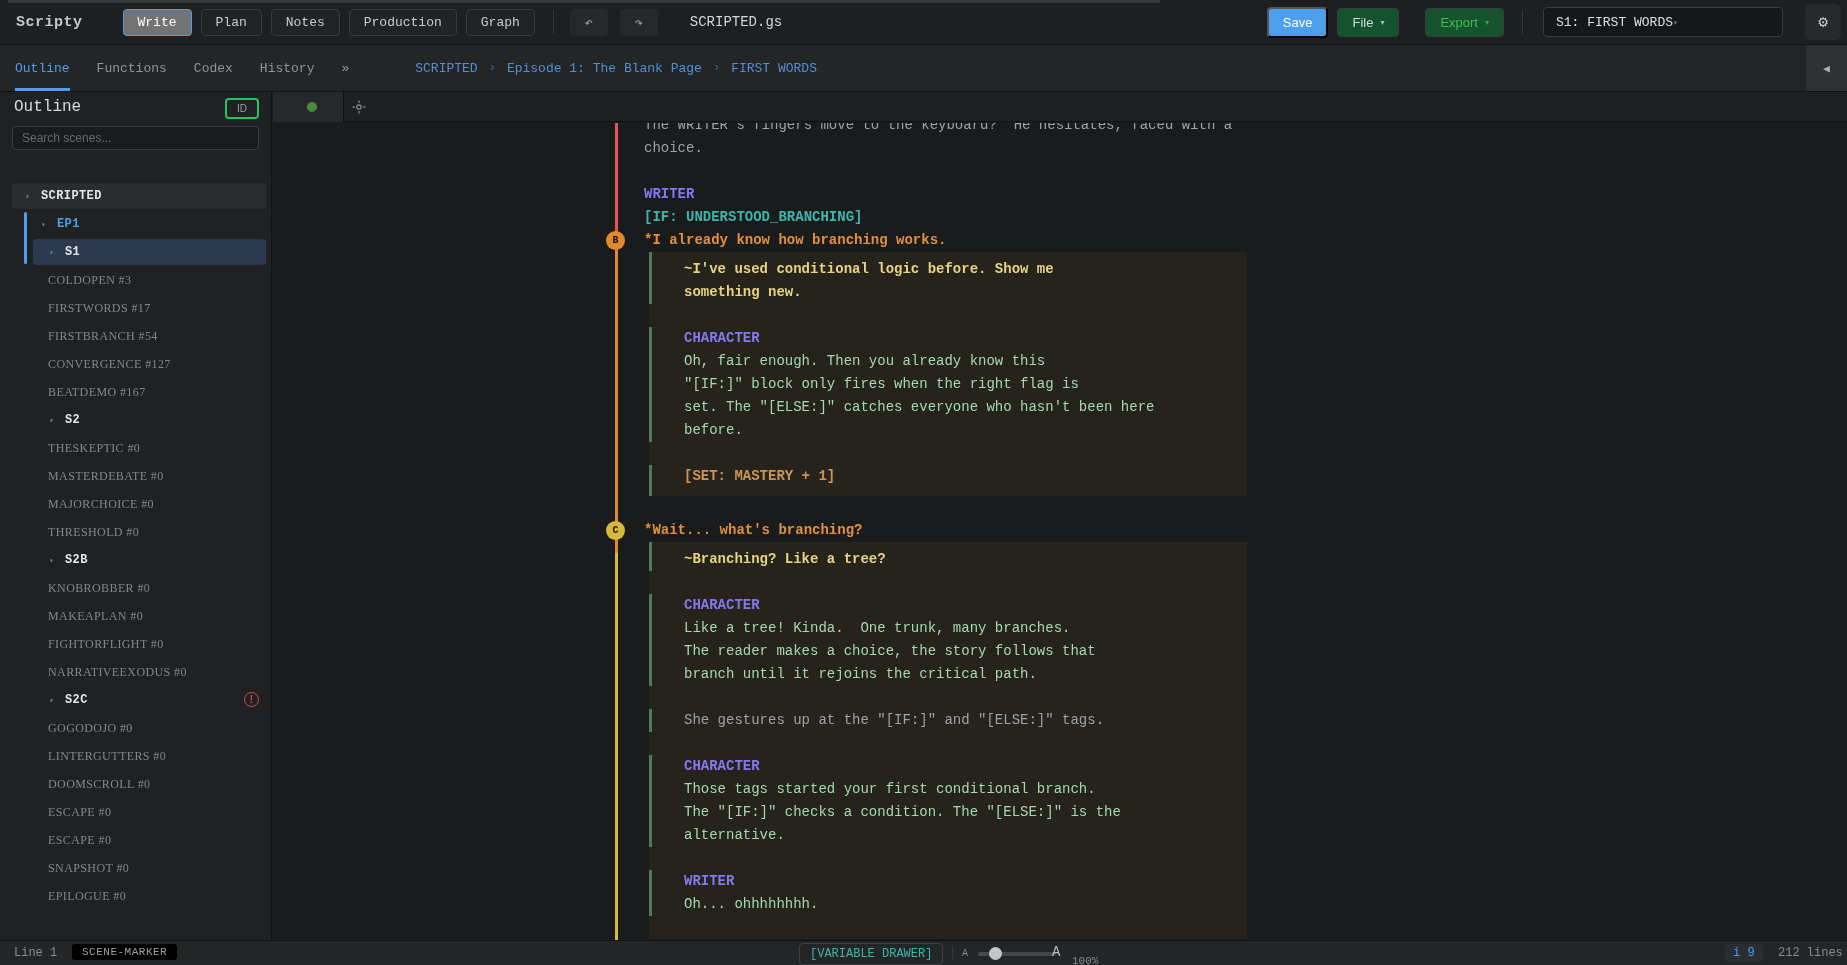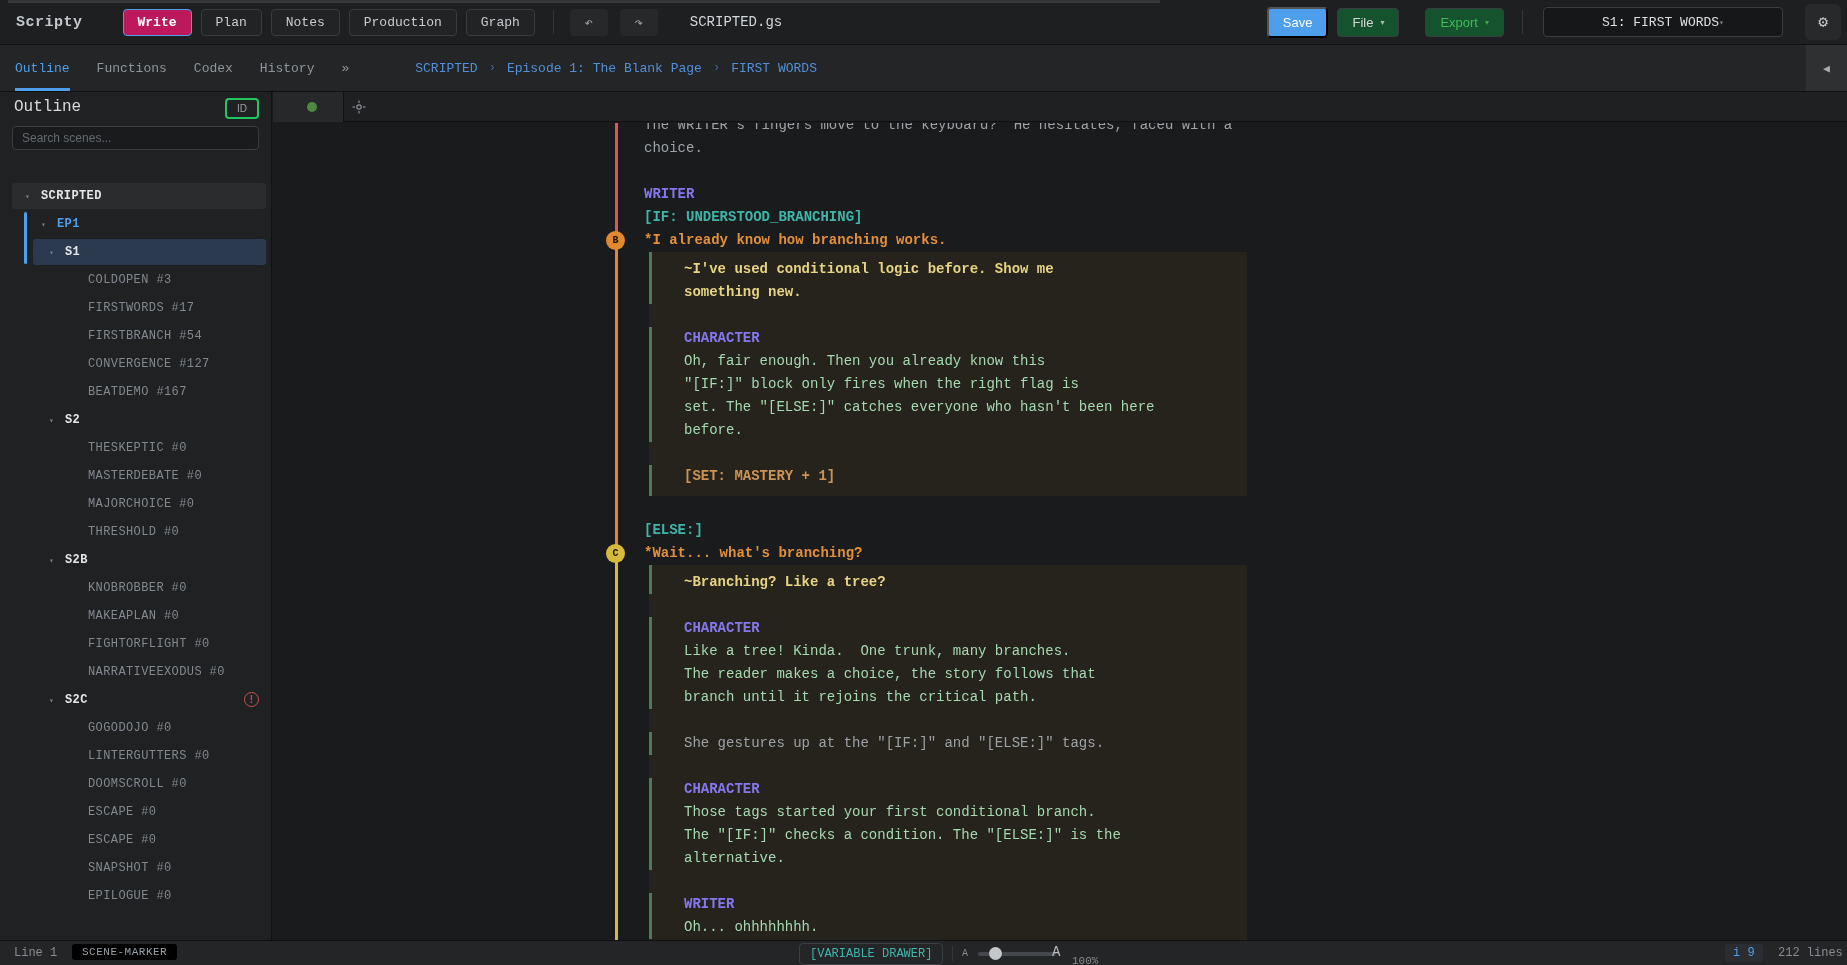--- a/index.html
+++ b/index.html
@@ -8,33 +8,33 @@
   .sans { font-family:"Liberation Sans","DejaVu Sans",sans-serif; }
 
   
   .topbar { position:absolute; top:0; left:0; right:0; height:45px; background:#1d1f21;
             border-bottom:1px solid #101113; display:flex; align-items:center; z-index:5; }
   .top-strip { position:absolute; top:0; left:8px; width:1152px; height:3px; background:#35383b; }
   .logo { margin-left:16px; font-size:15px; font-weight:bold; color:#c3c7cb; letter-spacing:.5px; }
   .nav-tabs { display:flex; gap:9px; margin-left:40px; }
   .nav-tab { font-size:13px; color:#c9cdd1; background:#212325; border:1px solid #393c3f;
              border-radius:4px; padding:5px 14px; cursor:pointer; }
-  .nav-tab.active { background:#be185d; border-color:#4d9fec; color:#ffffff;font-weight:bold; }
+  .nav-tab.active { background:#737373; border-color:#4d9fec; color:#ffffff; }
   .tb-div { width:1px; height:24px; background:#33363a; margin-left:18px; }
   .icon-btn { width:38px; height:27px; background:#26282a; border-radius:4px; color:#9aa0a6;
               display:flex; align-items:center; justify-content:center; font-size:14px; margin-left:12px; cursor:pointer; }
   .filename { margin-left:32px; font-size:14px; color:#d3d7da; }
   .spacer { flex:1; }
   .btn { font-size:13px; border-radius:4px; padding:6px 14px; cursor:pointer; display:flex; align-items:center; gap:7px; }
   .save-btn { background:#4d9fec; color:#ffffff; }
   .dark-btn { background:#14532d; border:1px solid #393c3f; color:#d3d7da; margin-left:9px;justify-content:space-between; }
   .export-btn { color:#3dbf56;margin-left:26px; }
   .caret-sm { font-size:8px; opacity:.8; }
   .scene-sel { width:240px; height:30px; background:#151719; border:1px solid #3a3d40; border-radius:4px;
-               display:flex; align-items:center; justify-content:center; padding:0 12px;
+               display:flex; align-items:center; justify-content:flex-start; padding:0 12px;
                margin-left:20px; font-size:13px; color:#dde0e3; cursor:pointer; }
   .scene-sel .caret-sm { color:#9aa0a6; }
   .gear-btn { width:36px; height:36px; background:#27292b; border-radius:6px; display:flex;
               align-items:center; justify-content:center; color:#c2c6ca; font-size:16px;
               margin-left:22px; margin-right:6px; cursor:pointer; }
 
   
   .bar2 { position:absolute; top:45px; left:0; right:0; height:47px; background:#232527;
           border-bottom:1px solid #101113; display:flex; align-items:stretch; z-index:4; }
   .panel-tabs { display:flex; gap:27px; margin-left:15px; }
@@ -58,21 +58,21 @@
             border:1px solid #3a3d40; border-radius:4px; color:#c9cdd1;
             font-family:"Liberation Sans",sans-serif; font-size:12px; padding:0 9px; outline:none; }
   .search::placeholder { color:#646a70; }
   .tree { position:absolute; top:90px; left:0; right:0; height:746px; overflow:hidden; }
   .row { height:28px; display:flex; align-items:center; position:relative; font-size:12px;
          letter-spacing:.4px; cursor:pointer; }
   .row .rowbg { position:absolute; top:1px; bottom:1px; left:12px; right:5px; background:#2a2c2e; border-radius:3px; }
   .row.selected .rowbg { left:33px; background:#2b3a4f; }
   .row .caret { color:#7a8086; font-size:8px; width:16px; z-index:1; }
   .row .lbl { z-index:1; }
-  .l0 { padding-left:25px; } .l1 { padding-left:41px; } .l2 { padding-left:49px; } .l3 { padding-left:88px; }
+  .l0 { padding-left:25px; } .l1 { padding-left:41px; } .l2 { padding-left:49px; } .l3 { padding-left:48px;font-family:Liberation Serif, serif; }
   .row.root .lbl, .row.section .lbl { color:#e4e7e9; font-weight:bold; }
   .row.episode .lbl { color:#4d9fec; font-weight:bold; }
   .row.scene .lbl { color:#82888e; }
   .alert-ic { position:absolute; right:12px; top:6px; width:15px; height:15px; border:1.5px solid #cf5050;
               border-radius:50%; color:#cf5050; font:bold 10px "Liberation Sans",sans-serif;
               display:flex; align-items:center; justify-content:center; z-index:1; }
   .accent-bar { position:absolute; left:24px; top:30px; width:3px; height:52px; border-radius:2px; z-index:2; }
 
   
   .epane { position:absolute; left:273px; top:92px; right:0; bottom:25px; background:#191b1d; }
@@ -303,21 +303,20 @@
         <div class="line st-subchoice blk bordered"><span>something new.</span></div>
         <div class="line st-blank blk"><span></span></div>
         <div class="line st-character blk bordered"><span>CHARACTER</span></div>
         <div class="line st-dialogue blk bordered"><span>Oh, fair enough. Then you already know this</span></div>
         <div class="line st-dialogue blk bordered"><span>"[IF:]" block only fires when the right flag is</span></div>
         <div class="line st-dialogue blk bordered"><span>set. The "[ELSE:]" catches everyone who hasn't been here</span></div>
         <div class="line st-dialogue blk bordered"><span>before.</span></div>
         <div class="line st-blank blk"><span></span></div>
         <div class="line st-set blk bordered blast"><span>[SET: MASTERY + 1]</span></div>
         <div class="line st-blank"><span></span></div>
-        <div class="line st-tag"><span>[ELSE:]</span></div>
         <div class="line st-choice"><span>*Wait... what's branching?</span><div class="mk" style="background: rgb(215, 186, 60);">C</div></div>
         <div class="line st-subchoice blk bordered bfirst"><span>~Branching? Like a tree?</span></div>
         <div class="line st-blank blk"><span></span></div>
         <div class="line st-character blk bordered"><span>CHARACTER</span></div>
         <div class="line st-dialogue blk bordered"><span>Like a tree! Kinda.  One trunk, many branches.</span></div>
         <div class="line st-dialogue blk bordered"><span>The reader makes a choice, the story follows that</span></div>
         <div class="line st-dialogue blk bordered"><span>branch until it rejoins the critical path.</span></div>
         <div class="line st-blank blk"><span></span></div>
         <div class="line st-action blk bordered"><span>She gestures up at the "[IF:]" and "[ELSE:]" tags.</span></div>
         <div class="line st-blank blk"><span></span></div>

